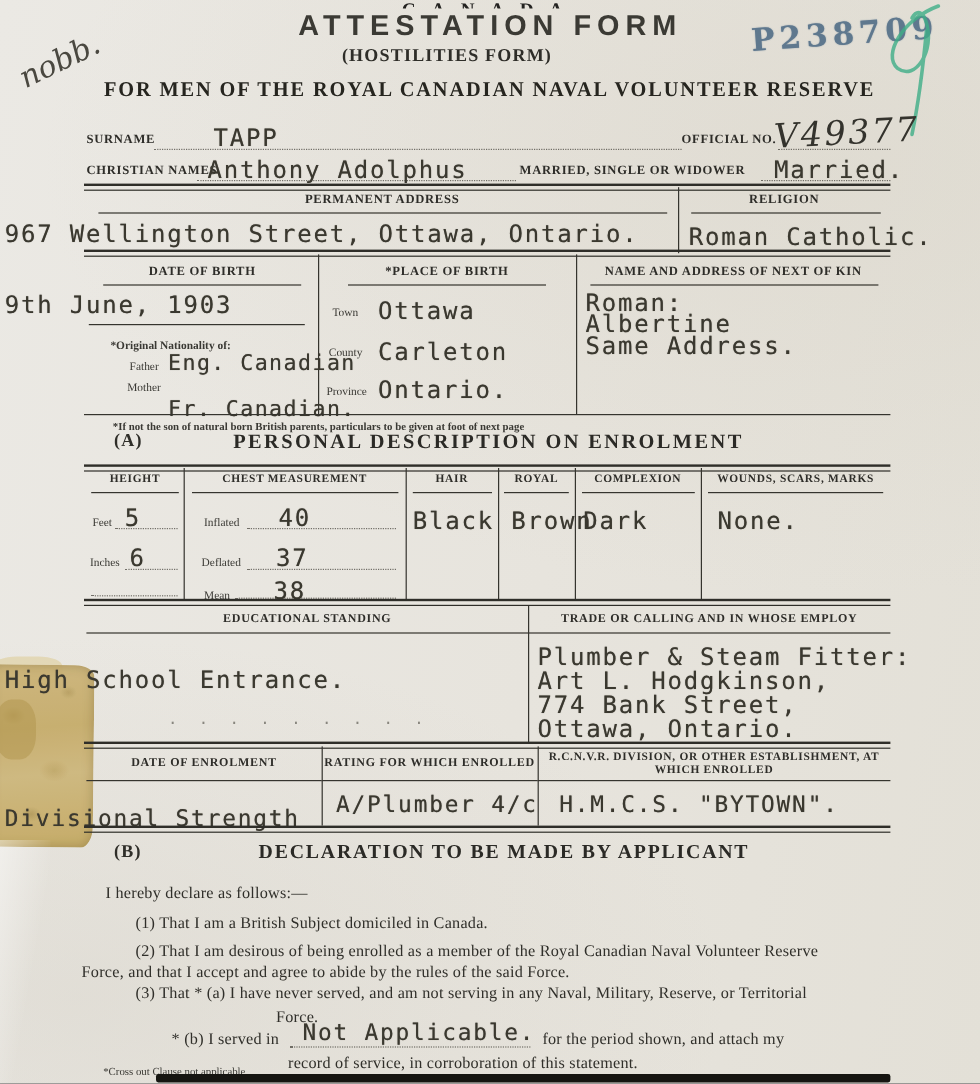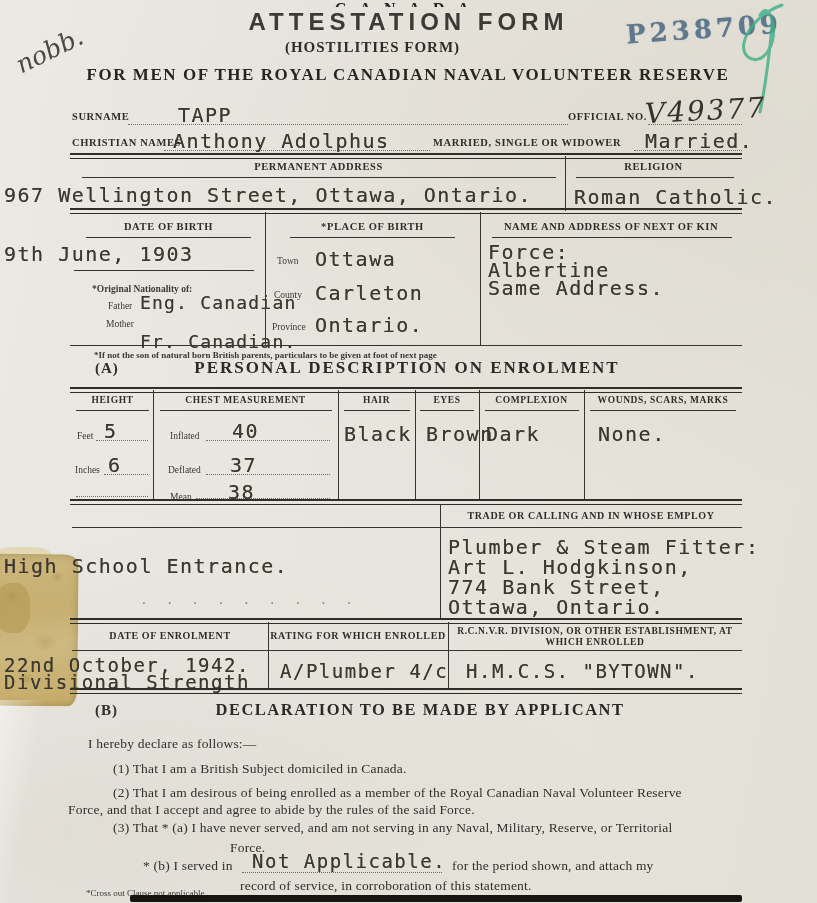--- a/index.html
+++ b/index.html
@@ -111,41 +111,41 @@
   <div class="lbl-xs" style="left:106px;top:319px;">Mother</div>
   <div class="typed typed-sm" style="left:140px;top:310px;margin-top:21px;">Fr. Canadian.</div>
 
   <div class="lbl-xs" style="left:277px;top:256px;">Town</div>
   <div class="typed" style="left:315px;top:247px;">Ottawa</div>
   <div class="lbl-xs" style="left:274px;top:290px;">County</div>
   <div class="typed" style="left:315px;top:281px;">Carleton</div>
   <div class="lbl-xs" style="left:272px;top:322px;">Province</div>
   <div class="typed" style="left:315px;top:313px;">Ontario.</div>
 
-  <div class="typed" style="left:488px;top:240px;">Force:</div>
+  <div class="typed" style="left:488px;top:240px;">Roman:</div>
   <div class="typed" style="left:488px;top:258px;">Albertine</div>
   <div class="typed" style="left:488px;top:276px;">Same Address.</div>
 
   <div class="hline" style="left:70px;top:345px;width:672px;"></div>
   <div class="lbl-xs" style="left:94px;top:350px;font-weight:700;font-size:9px;">*If not the son of natural born British parents, particulars to be given at foot of next page</div>
 
   <div class="secletter" style="left:95px;top:360px;">(A)</div>
   <div class="sechead" style="left:72px;top:358px;width:670px;font-size:17px;">PERSONAL DESCRIPTION ON ENROLMENT</div>
   <div class="rule2" style="left:70px;top:387px;width:672px;"></div>
 
   <div class="vline" style="left:153px;top:390px;height:110px;"></div>
   <div class="vline" style="left:338px;top:390px;height:110px;"></div>
   <div class="vline" style="left:415px;top:390px;height:110px;"></div>
   <div class="vline" style="left:479px;top:390px;height:110px;"></div>
   <div class="vline" style="left:584px;top:390px;height:110px;"></div>
 
   <div class="lbl lbl-c" style="left:72px;top:395px;width:81px;font-size:9.5px;">HEIGHT</div>
   <div class="lbl lbl-c" style="left:153px;top:395px;width:185px;font-size:9.5px;">CHEST MEASUREMENT</div>
   <div class="lbl lbl-c" style="left:338px;top:395px;width:77px;font-size:9.5px;">HAIR</div>
-  <div class="lbl lbl-c" style="left:415px;top:395px;width:64px;font-size:9.5px;">EYES</div>
+  <div class="lbl lbl-c" style="left:415px;top:395px;width:64px;font-size:9.5px;">ROYAL</div>
   <div class="lbl lbl-c" style="left:479px;top:395px;width:105px;font-size:9.5px;">COMPLEXION</div>
   <div class="lbl lbl-c" style="left:584px;top:395px;width:158px;font-size:9.5px;">WOUNDS, SCARS, MARKS</div>
   <div class="hline" style="left:76px;top:410px;width:73px;"></div>
   <div class="hline" style="left:160px;top:410px;width:172px;"></div>
   <div class="hline" style="left:344px;top:410px;width:66px;"></div>
   <div class="hline" style="left:420px;top:410px;width:54px;"></div>
   <div class="hline" style="left:485px;top:410px;width:94px;"></div>
   <div class="hline" style="left:590px;top:410px;width:146px;"></div>
 
   <div class="lbl-xs" style="left:77px;top:431px;">Feet</div>
@@ -166,40 +166,40 @@
   <div class="dot" style="left:196px;top:498px;width:134px;"></div>
   <div class="typed" style="left:228px;top:480px;">38</div>
 
   <div class="typed" style="left:344px;top:422px;">Black</div>
   <div class="typed" style="left:426px;top:422px;">Brown</div>
   <div class="typed" style="left:486px;top:422px;">Dark</div>
   <div class="typed" style="left:598px;top:422px;">None.</div>
   <div class="rule2" style="left:70px;top:499px;width:672px;"></div>
 
   <div class="vline" style="left:440px;top:505px;height:114px;"></div>
+  <div class="lbl lbl-c" style="left:72px;top:510px;width:368px;font-size:10px;">EDUCATIONAL STANDING</div>
   <div class="hline" style="left:72px;top:527px;width:368px;"></div>
   <div class="lbl lbl-c" style="left:440px;top:510px;width:302px;font-size:10px;">TRADE OR CALLING AND IN WHOSE EMPLOY</div>
   <div class="hline" style="left:440px;top:527px;width:302px;"></div>
   <div class="typed" style="left:4px;top:554px;">High School Entrance.</div>
   <div class="dots-faint" style="left:140px;top:592px;">. . . . . . . . .</div>
   <div class="typed" style="left:448px;top:555px;">Art L. Hodgkinson,</div>
   <div class="typed" style="left:448px;top:535px;">Plumber &amp; Steam Fitter:</div>
   <div class="typed" style="left:448px;top:575px;">774 Bank Street,</div>
   <div class="typed" style="left:448px;top:595px;">Ottawa, Ontario.</div>
   <div class="rule2" style="left:70px;top:618px;width:672px;"></div>
 
   <div class="vline" style="left:268px;top:622px;height:66px;"></div>
   <div class="vline" style="left:448px;top:622px;height:66px;"></div>
   <div class="lbl lbl-c" style="left:72px;top:630px;width:196px;font-size:10px;">DATE OF ENROLMENT</div>
   <div class="lbl lbl-c" style="left:268px;top:630px;width:180px;font-size:10px;">RATING FOR WHICH ENROLLED</div>
   <div class="lbl lbl-c" style="left:448px;top:626px;width:294px;font-size:9.5px;white-space:normal;line-height:1.2;">R.C.N.V.R. DIVISION, OR OTHER ESTABLISHMENT, AT WHICH ENROLLED</div>
   <div class="hline" style="left:72px;top:650px;width:196px;"></div>
   <div class="hline" style="left:268px;top:650px;width:180px;"></div>
   <div class="hline" style="left:448px;top:650px;width:294px;"></div>
-  <div class="typed" style="left:4px;top:654px;font-size:19px;">22nd October, 1942.</div>
   <div class="typed" style="left:4px;top:671px;font-size:19px;">Divisional Strength</div>
   <div class="typed" style="left:280px;top:660px;font-size:19px;">A/Plumber 4/c</div>
   <div class="typed" style="left:466px;top:660px;font-size:19px;">H.M.C.S. "BYTOWN".</div>
   <div class="rule2" style="left:70px;top:688px;width:672px;"></div>
 
   <div class="secletter" style="left:95px;top:702px;">(B)</div>
   <div class="sechead" style="left:150px;top:700px;width:540px;font-size:16.5px;letter-spacing:1.5px;">DECLARATION TO BE MADE BY APPLICANT</div>
   <div class="para" style="left:88px;top:736px;">I hereby declare as follows:—</div>
   <div class="para" style="left:113px;top:761px;">(1) That I am a British Subject domiciled in Canada.</div>
   <div class="para" style="left:113px;top:785px;">(2) That I am desirous of being enrolled as a member of the Royal Canadian Naval Volunteer Reserve</div>

